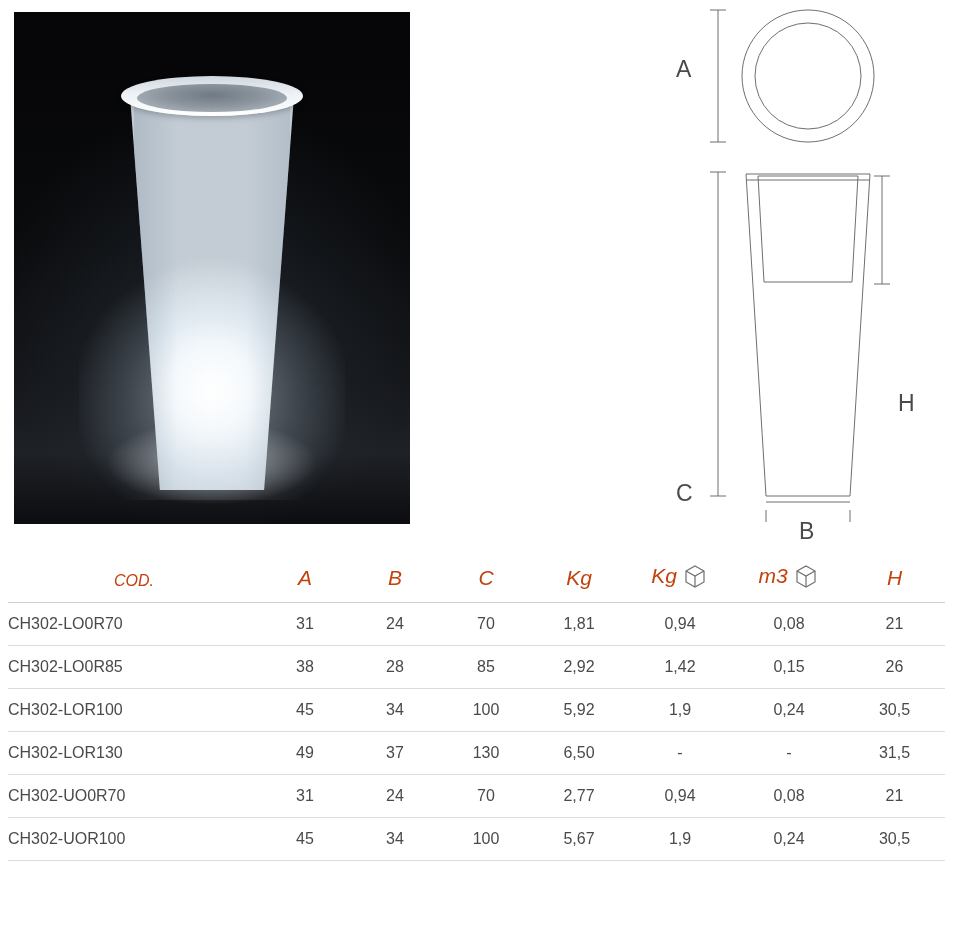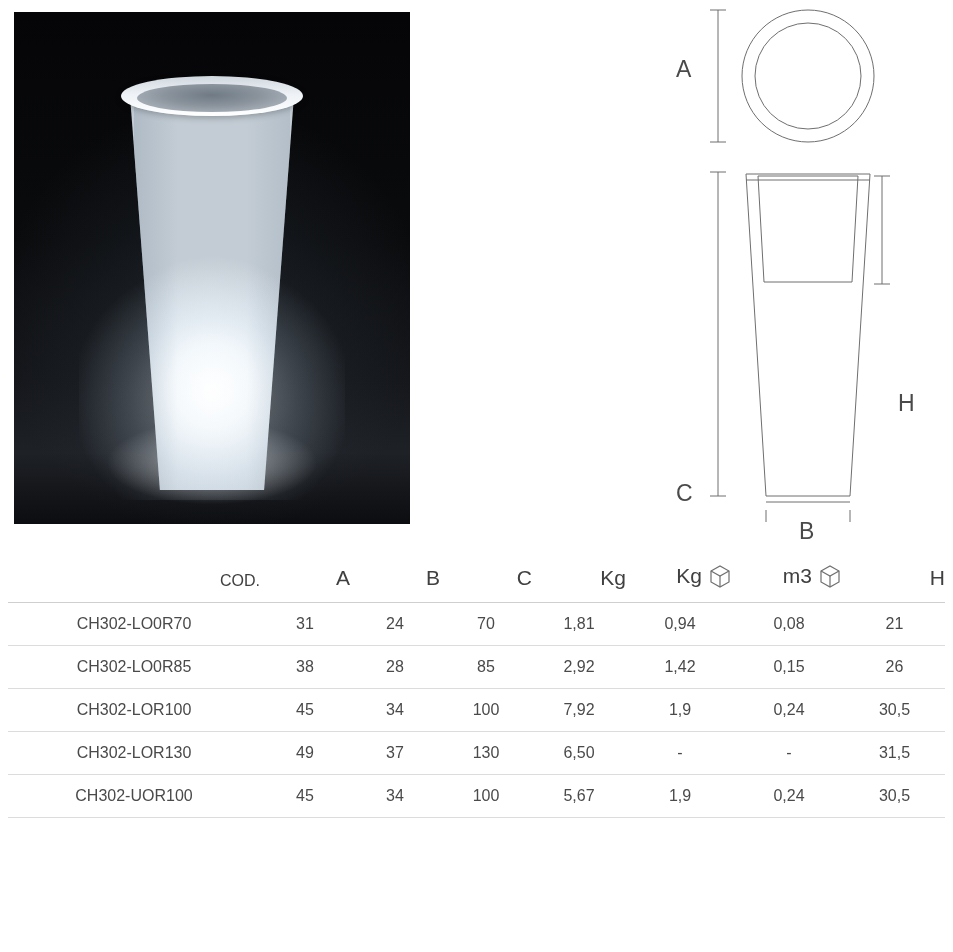--- a/index.html
+++ b/index.html
@@ -117,39 +117,40 @@
   table.spec {
     width: 937px;
     margin-left: 8px;
     border-collapse: collapse;
     font-size: 16px;
     color: #4a4a4a;
   }
   table.spec th {
     font-weight: normal;
     font-size: 21px;
-    color: #404040;
+    color: #c2410c;
     padding: 6px 0 12px 0;
-    text-align: right;
+    text-align: center;
     border-bottom: 1px solid #cfcfcf;
     vertical-align: bottom;
+    font-style: italic;
   }
   table.spec th.cod {
     font-size: 16px;
     padding-left: 0;
   }
   table.spec td {
     text-align: center;
     padding: 12px 0;
     border-bottom: 1px solid #dcdcdc;
     font-size: 16px;
     color: #4a4a4a;
   }
   table.spec tr td:first-child {
-    text-align: center;
+    text-align: left;
   }
   col.c-cod { width: 252px; }
   col.c-a   { width: 90px; }
   col.c-b   { width: 90px; }
   col.c-c   { width: 92px; }
   col.c-kg  { width: 94px; }
   col.c-kgb { width: 108px; }
   col.c-m3  { width: 110px; }
   col.c-h   { width: 101px; }
 
@@ -293,36 +294,46 @@
           <td>2,92</td>
           <td>1,42</td>
           <td>0,15</td>
           <td>26</td>
         </tr>
         <tr>
           <td>CH302-LOR100</td>
           <td>45</td>
           <td>34</td>
           <td>100</td>
-          <td>7,92</td>
+          <td>5,92</td>
           <td>1,9</td>
           <td>0,24</td>
           <td>30,5</td>
         </tr>
         <tr>
           <td>CH302-LOR130</td>
           <td>49</td>
           <td>37</td>
           <td>130</td>
           <td>6,50</td>
           <td>-</td>
           <td>-</td>
           <td>31,5</td>
         </tr>
         <tr>
+          <td>CH302-UO0R70</td>
+          <td>31</td>
+          <td>24</td>
+          <td>70</td>
+          <td>2,77</td>
+          <td>0,94</td>
+          <td>0,08</td>
+          <td>21</td>
+        </tr>
+        <tr>
           <td>CH302-UOR100</td>
           <td>45</td>
           <td>34</td>
           <td>100</td>
           <td>5,67</td>
           <td>1,9</td>
           <td>0,24</td>
           <td>30,5</td>
         </tr>
       </tbody>

